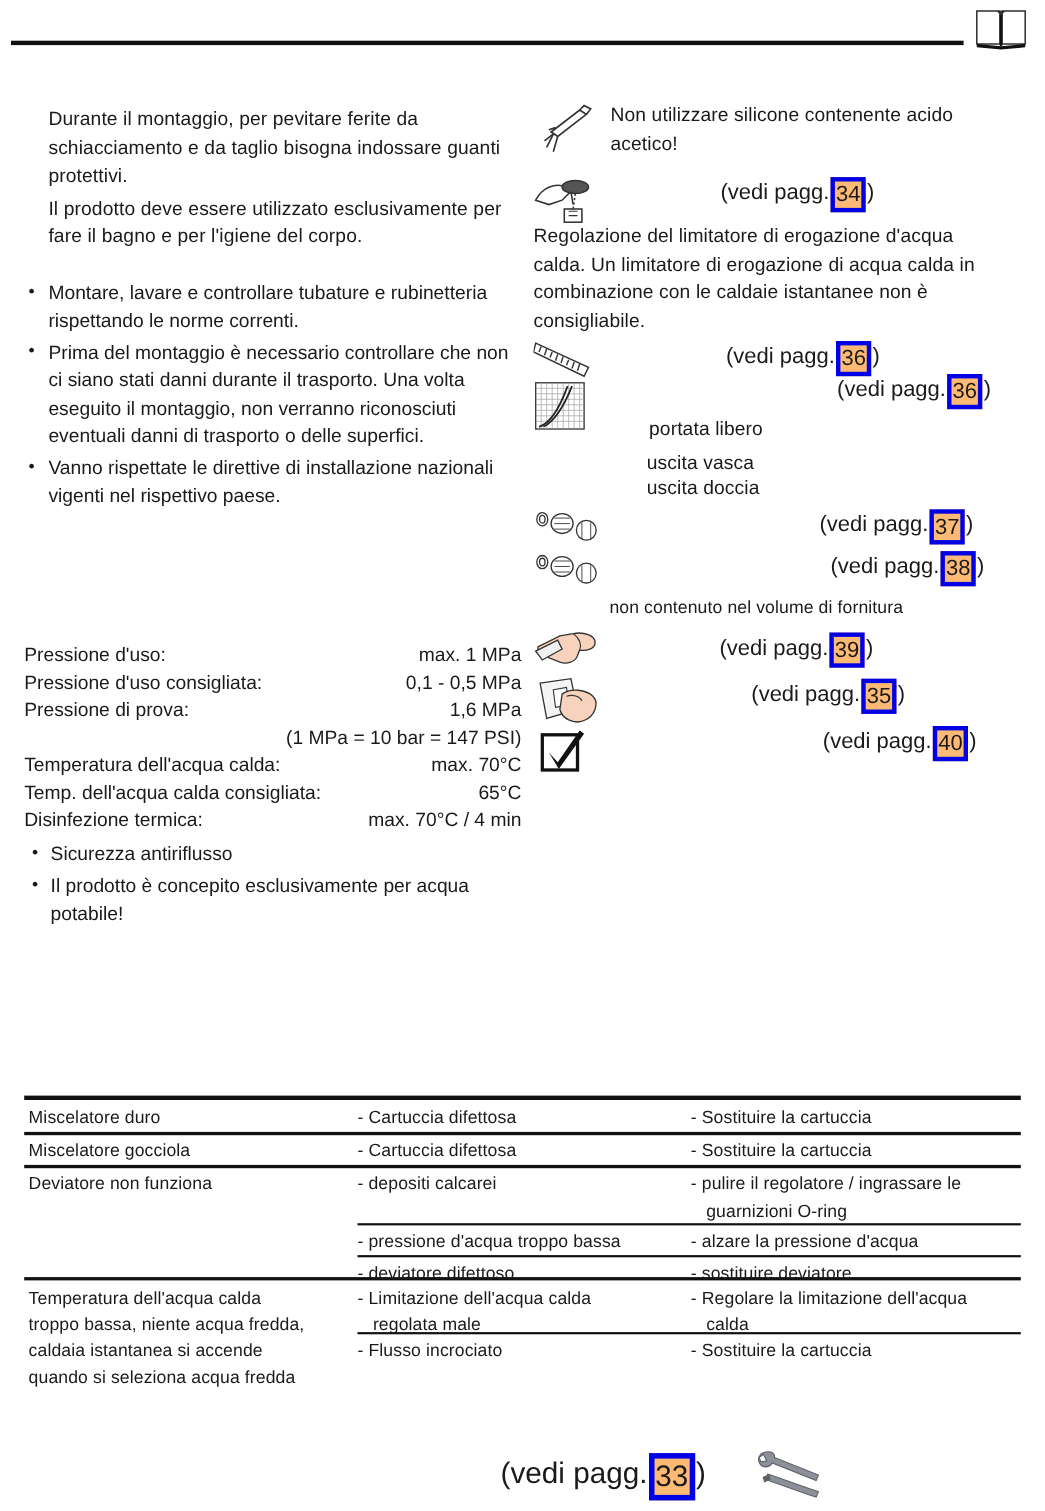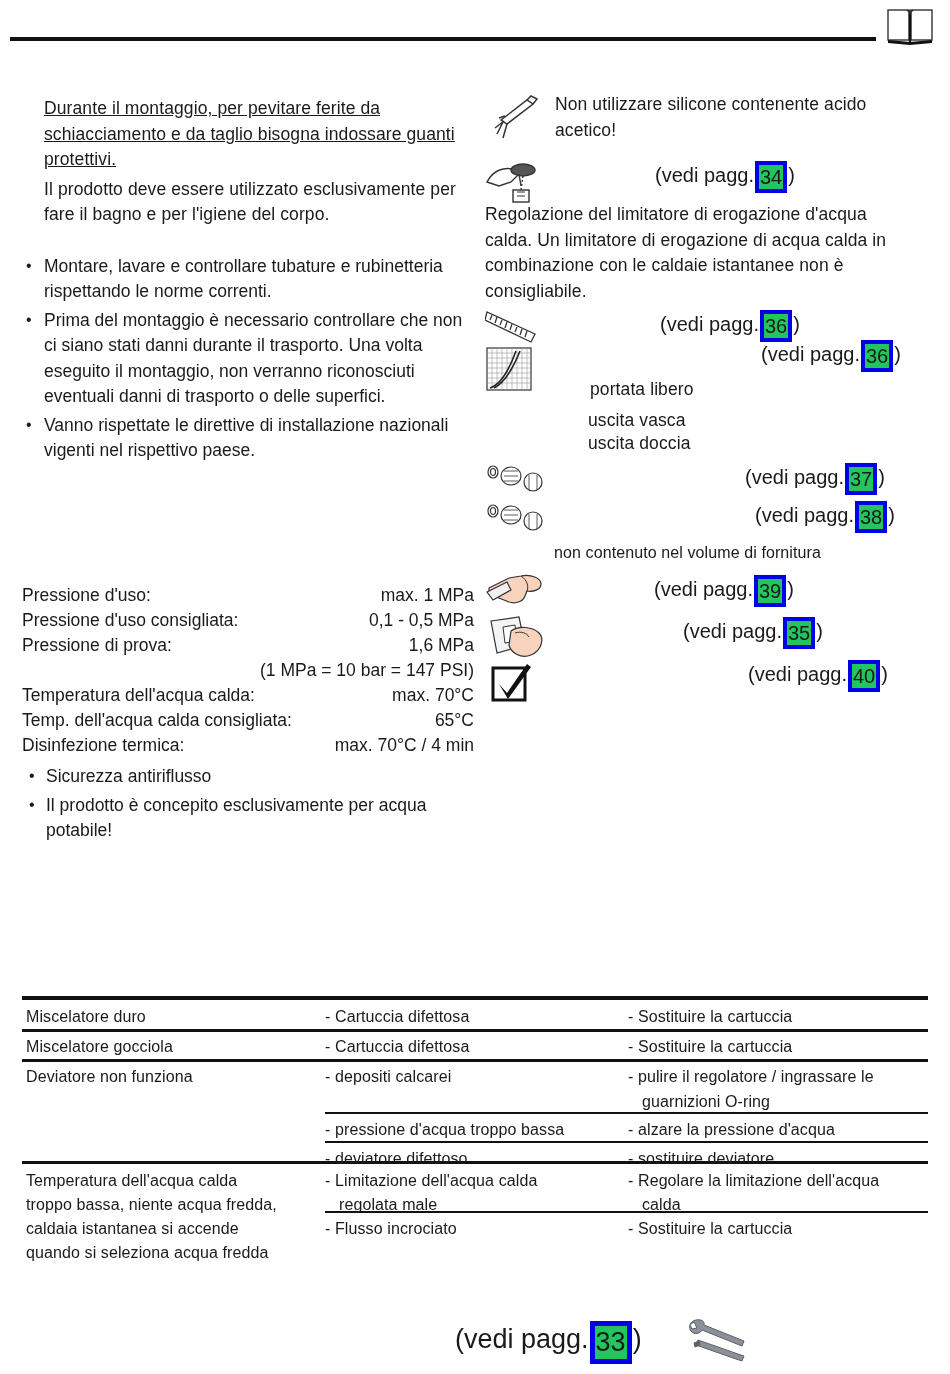--- a/index.html
+++ b/index.html
@@ -14,21 +14,21 @@
   
   .hdr-rule{position:absolute;left:10px;top:37px;width:866px;height:4px;background:#111;}
   .book-icon{position:absolute;left:886px;top:8px;width:48px;height:40px;}
 
   
   .lcol{position:absolute;left:22px;top:96px;width:452px;}
   .para{
     font-size:17.5px;line-height:25.5px;letter-spacing:.1px;
     margin:0 0 4px 0;padding-left:22px;
   }
-  .para.first{padding-left:22px;text-decoration:underline;}
+  .para.first{padding-left:22px;}
 
   .bullets{margin:0;padding:0;list-style:none;}
   .bullets li{
     position:relative;font-size:17.5px;line-height:25.5px;
     padding-left:22px;margin-bottom:3px;
   }
   .bullets li::before{
     content:"\2022";position:absolute;left:4px;top:-1px;font-size:16px;
   }
 
@@ -54,21 +54,21 @@
   .rcol{position:absolute;left:483px;top:88px;width:460px;height:630px;}
   .ricon{position:absolute;}
   .rtext{
     position:absolute;font-size:17.5px;line-height:25.5px;
     letter-spacing:.1px;
   }
 
   
   .vedi{position:absolute;font-size:20px;line-height:30px;white-space:nowrap;color:#1a1a1a;}
   .pgnum{
-    display:inline-block;background:#22c55e;color:#1a1a1a;
+    display:inline-block;background:#fdba74;color:#1a1a1a;
     border:4px solid #0000e6;
     padding:0 1px;margin:0 1px;
     font-size:20px;line-height:24px;
     position:relative;top:2px;
   }
 
   
   .tbl{position:absolute;left:22px;top:996px;width:906px;}
   .trule{position:absolute;background:#111;}
   .tcell{

